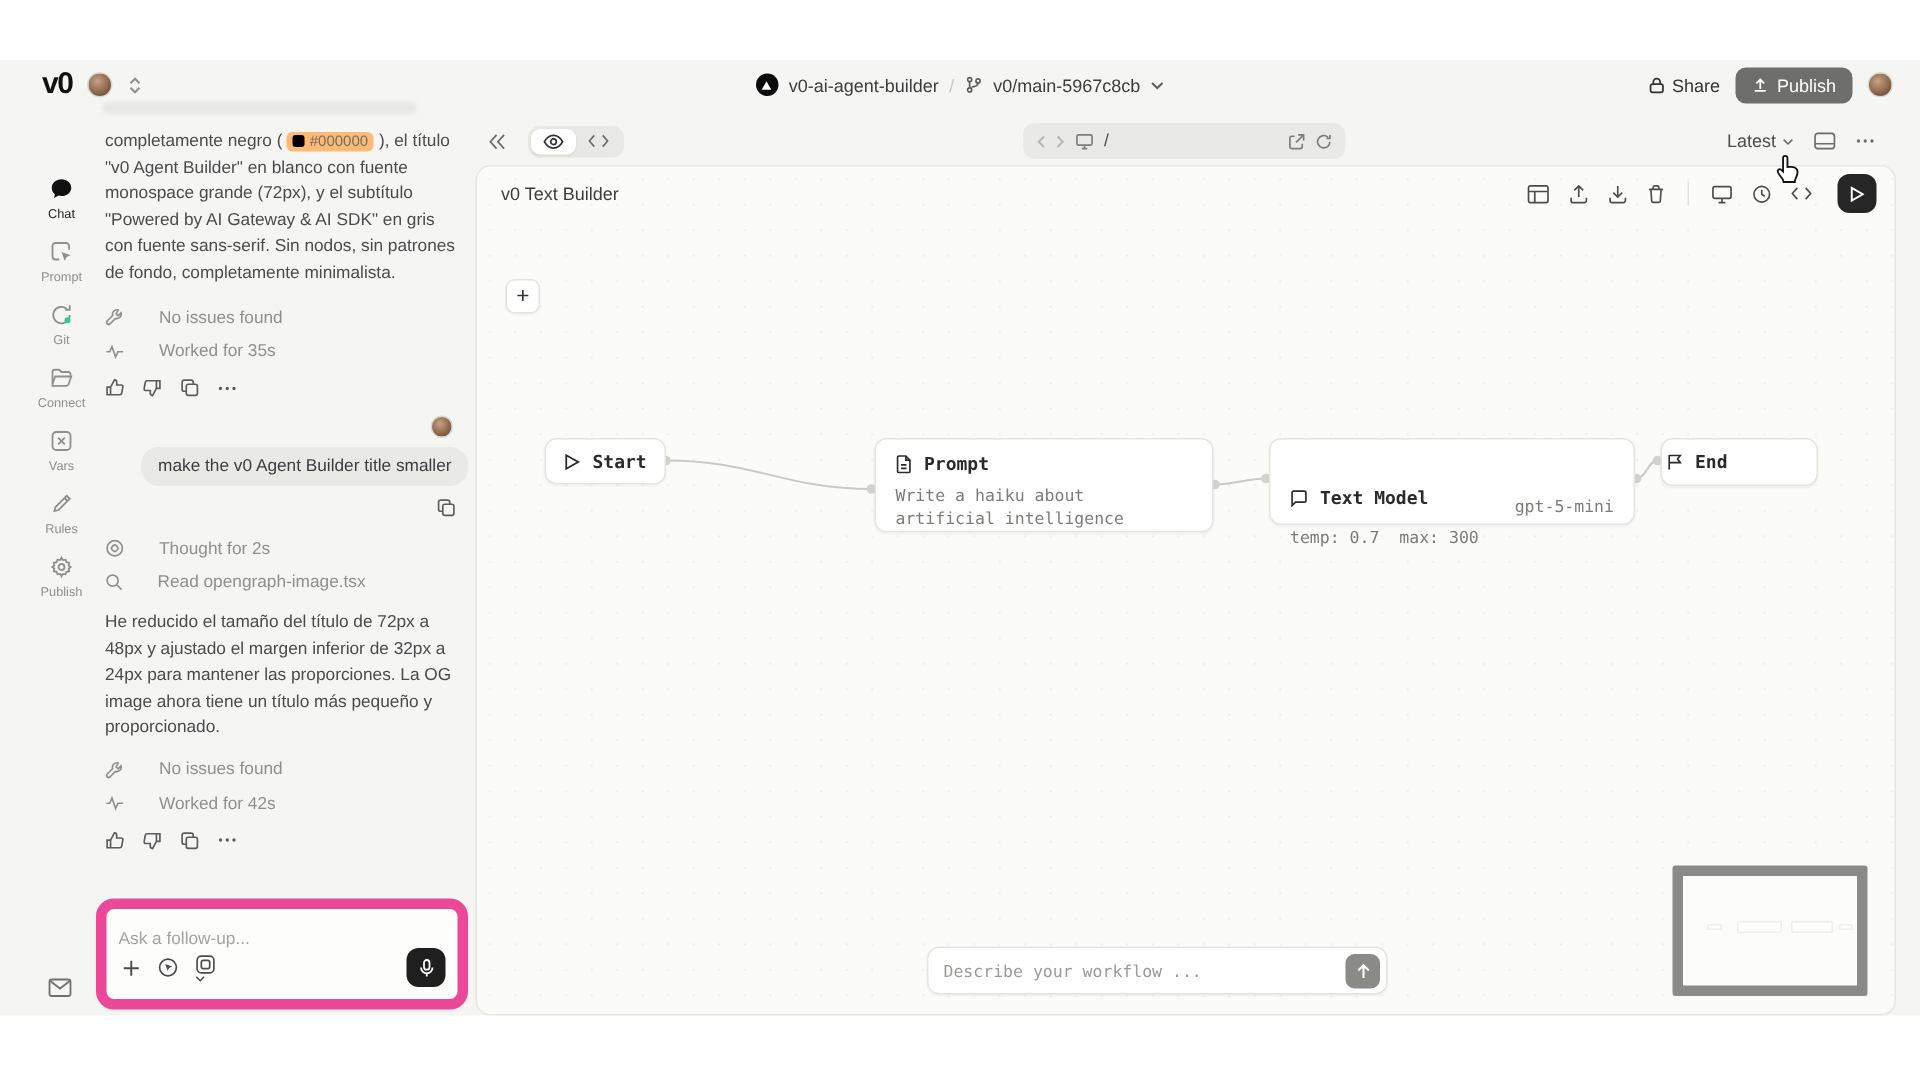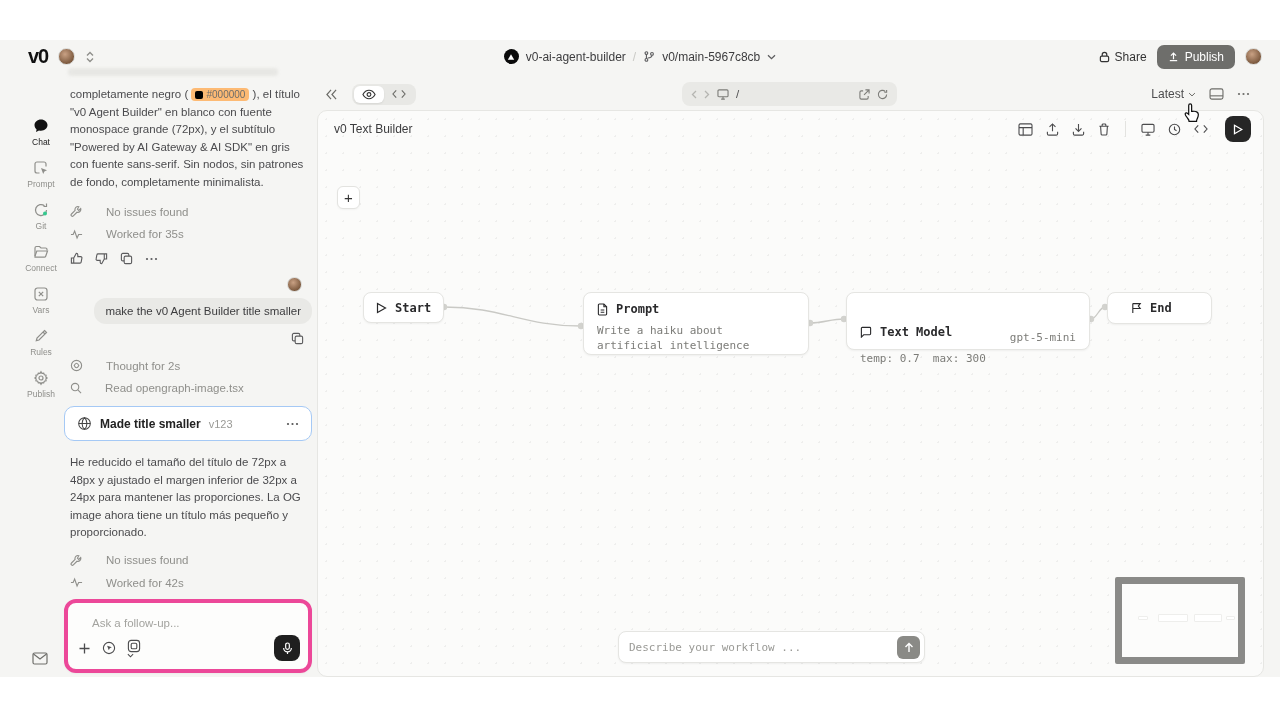--- a/index.html
+++ b/index.html
@@ -46,21 +46,21 @@
   .chat-avatar-row { display:flex; justify-content:flex-end; padding-right:10px; margin-top:12px; }
   .bubble-row { display:flex; justify-content:flex-end; margin-top:6px; }
   .bubble { background:#e9e9e6; border-radius:12px; padding:7px 11px; font-size:11.5px; color:#3c3c3e; max-width:225px; }
   .copy-row { display:flex; justify-content:flex-end; padding-right:8px; margin-top:8px; color:#5c5c5e; }
   .version-card { display:flex; align-items:center; gap:8px; margin:12px 0 0 0; background:#ffffff;
     border:1.5px solid #a5c9f5; border-radius:10px; padding:9px 12px; cursor:pointer; }
   .version-card .vtitle { font-size:12px; font-weight:700; color:#222; }
   .version-card .vver { font-size:11px; color:#9a9a96; }
   .version-card .vdots { margin-left:auto; color:#555; }
   .followup { position:absolute; left:0; bottom:4px; width:248px; height:74px; background:#fdfdfc;
-    border:4px solid #ec4899; border-radius:12px; padding:10px 24px; box-shadow:0 1px 2px rgba(0,0,0,.04); }
+    border:7px solid #ec4899; border-radius:12px; padding:10px 8px; box-shadow:0 1px 2px rgba(0,0,0,.04); }
   .followup input { width:100%; border:none; outline:none; background:transparent; font-size:11.5px;
     font-family:inherit; color:#3c3c3e; }
   .followup input::placeholder { color:#a3a39f; }
   .fu-icons { position:absolute; left:10px; right:8px; bottom:8px; display:flex; align-items:center; gap:11px; color:#4c4c4e; }
   .mic-btn { margin-left:auto; width:26px; height:26px; border-radius:8px; background:#1f1f1f; border:none;
     display:flex; align-items:center; justify-content:center; color:#fff; cursor:pointer; }
 
   
   .pv-toolbar { position:absolute; left:325px; top:42px; width:939px; height:24px; display:flex; align-items:center; color:#5c5c5e; }
   .toggle-group { display:flex; align-items:center; background:#e8e8e5; border-radius:8px; padding:2px; margin-left:14px; }
@@ -88,21 +88,21 @@
     display:flex; align-items:center; justify-content:center; box-shadow:0 1px 2px rgba(0,0,0,.04); }
   .edges { position:absolute; inset:0; pointer-events:none; }
   .node { position:absolute; background:#fff; border:1px solid #e5e5e2; border-radius:8px;
     box-shadow:0 1px 2px rgba(0,0,0,.05); font-family:"DejaVu Sans Mono", monospace; cursor:pointer; }
   .node-title { display:flex; align-items:center; gap:8px; font-size:12px; font-weight:700; color:#2a2a2c; }
   .node-badge { margin-left:auto; font-weight:400; font-size:11px; color:#7c7c78;margin-top:12px; }
   .node-body { font-size:11px; color:#7c7c78; line-height:15px; margin-top:7px; white-space:pre-wrap; }
   .n-start { left:45px; top:181px; width:81px; height:31px; padding:0 12px; display:flex; align-items:center; }
   .n-prompt { left:265px; top:181px; width:226px; height:63px; padding:9px 13px; }
   .n-model { left:528px; top:181px; width:244px; height:58px; padding:26px 13px; }
-  .n-end { left:789px; top:181px; width:105px; height:32px; padding:0 23px; display:flex; align-items:center; }
+  .n-end { left:789px; top:181px; width:105px; height:32px; padding:0 3px; display:flex; align-items:center; }
   .wf-input { position:absolute; left:300px; top:520px; width:307px; height:32px; background:#fff;
     border:1px solid #e5e5e2; border-radius:8px; display:flex; align-items:center; padding:0 4px 0 10px;
     box-shadow:0 1px 2px rgba(0,0,0,.05); }
   .wf-input input { flex:1; border:none; outline:none; background:transparent;
     font-family:"DejaVu Sans Mono", monospace; font-size:11px; color:#3c3c3e; }
   .wf-input input::placeholder { color:#9a9a96; }
   .send-btn { width:23px; height:23px; border-radius:6px; background:#8a8a86; border:none; color:#fff;
     display:flex; align-items:center; justify-content:center; cursor:pointer; }
   .minimap { position:absolute; left:797px; top:466px; width:130px; height:87px; background:#fcfcfb;
     border:7px solid #8a8a88; border-radius:2px; }
@@ -284,35 +284,20 @@
       <span>Thought for 2s</span>
     </div>
     <div class="status-row">
       <svg class="ic" width="12" height="12" viewBox="0 0 13 13" fill="none" stroke="#8f8f8b" stroke-width="1.2">
             <circle cx="5.5" cy="5.5" r="4"></circle>
             <path d="M8.5 8.5 12 12"></path>
           </svg>
       <span>Read opengraph-image.tsx</span>
     </div>
 
-    <div class="version-card">
-      <svg class="ic" width="15" height="15" viewBox="0 0 16 16" fill="none" stroke="#444" stroke-width="1.1">
-            <circle cx="8" cy="8" r="6.2"></circle>
-            <path d="M1.8 8h12.4M8 1.8c1.8 1.7 2.6 3.8 2.6 6.2S9.8 12.5 8 14.2C6.2 12.5 5.4 10.4 5.4 8S6.2 3.5 8 1.8z"></path>
-          </svg>
-      <span class="vtitle">Made title smaller</span>
-      <span class="vver">v123</span>
-      <span class="vdots">
-            <svg class="ic" width="13" height="4" viewBox="0 0 13 4" fill="currentColor">
-              <circle cx="2" cy="2" r="1.1"></circle>
-              <circle cx="6.5" cy="2" r="1.1"></circle>
-              <circle cx="11" cy="2" r="1.1"></circle>
-            </svg>
-          </span>
-    </div>
 
     <p class="msg-text" style="margin-top:13px">He reducido el tamaño del título de 72px a 48px y ajustado el margen inferior de 32px a 24px para mantener las proporciones. La OG image ahora tiene un título más pequeño y proporcionado.</p>
 
     <div class="status-row" style="margin-top:12px">
       <svg class="ic" width="13" height="13" viewBox="0 0 14 14" fill="none" stroke="#8f8f8b" stroke-width="1.2">
             <path d="M9.5 1.8a3.2 3.2 0 0 0-4 4L1.6 9.7a1.4 1.4 0 0 0 2 2l3.9-3.9a3.2 3.2 0 0 0 4-4L9.4 5.9 8 4.5l1.5-2.7z"></path>
           </svg>
       <span>No issues found</span>
     </div>
     <div class="status-row">

